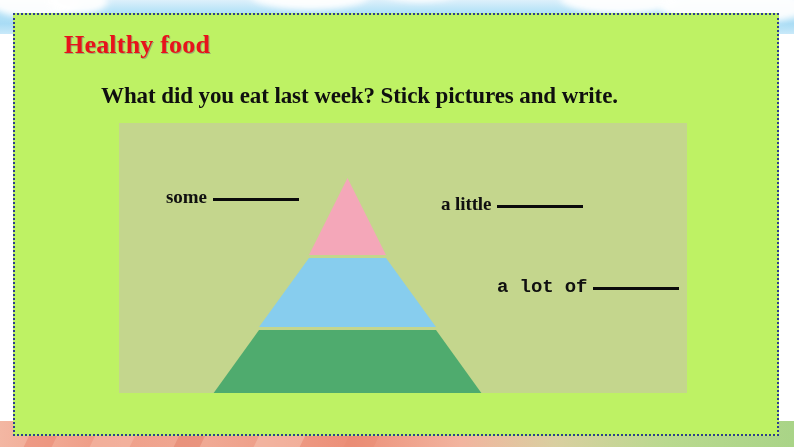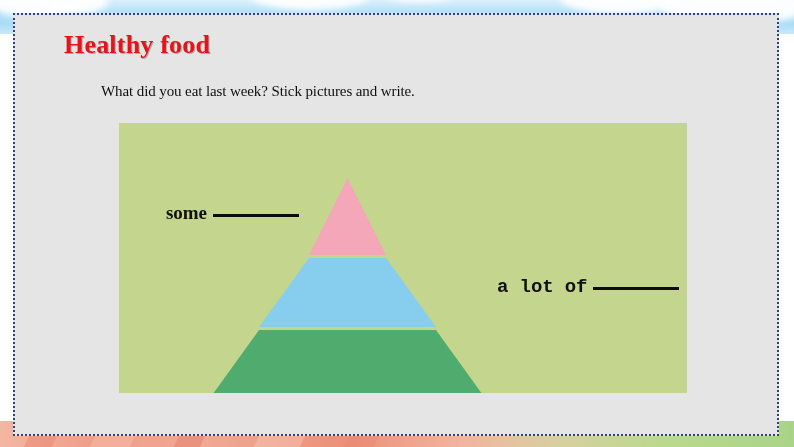--- a/index.html
+++ b/index.html
@@ -78,43 +78,43 @@
   .ga3 { left: 612px; width: 30px; border-color:#6a6a6a; }
 
   
   #content-frame {
     position: absolute;
     left: 13px;
     top: 13px;
     width: 766px;
     height: 423px;
     box-sizing: border-box;
-    background: #e5e5e5;
+    background: #bef264;
     border: 2px dotted #2d3f8f;
   }
 
   
   #page-title {
     position: absolute;
     left: 49px;
     top: 15px;
     font-size: 26px;
     font-weight: bold;
     color: #e8131a;
     letter-spacing: 0.2px;
     text-shadow: 1px 1px 0 rgba(120,120,120,0.55);
     white-space: nowrap;
   }
 
   #task-prompt {
     position: absolute;
     left: 86px;
     top: 68px;
-    font-size: 15px;
-    font-weight: normal;
+    font-size: 23px;
+    font-weight: bold;
     color: #0f0f0f;
     white-space: nowrap;
     letter-spacing: -0.1px;
   }
 
   
   #activity-panel {
     position: absolute;
     left: 104px;
     top: 108px;
@@ -142,21 +142,21 @@
     letter-spacing: -0.1px;
   }
   .blank-label .blank-line {
     display: inline-block;
     width: 86px;
     border-bottom: 3px solid #0b0b0b;
     margin-left: 6px;
     vertical-align: 2px;
     height: 11px;
   }
-  #label-some     { left: 47px;  top: 63px; margin-top: 16px; }
+  #label-some     { left: 47px;  top: 63px; }
   #label-a-little { left: 322px; top: 70px; }
   #label-a-lot-of { left: 378px; top: 153px; font-family: Liberation Mono, monospace; }
 </style>
 </head>
 <body>
 
 <div id="slide">
 
   <div class="sky-band">
     <div class="cloud c1"></div>
@@ -192,20 +192,23 @@
 
         <polygon points="140,204 190,135 267,135 317,204" fill="#87cdee"></polygon>
 
         <polygon points="190,132 228.5,55 267,132" fill="#f4a7b9"></polygon>
       </svg>
 
       <div class="blank-label" id="label-some">
         <span>some</span><span class="blank-line"></span>
       </div>
 
+      <div class="blank-label" id="label-a-little">
+        <span>a little</span><span class="blank-line"></span>
+      </div>
 
       <div class="blank-label" id="label-a-lot-of">
         <span>a lot of</span><span class="blank-line"></span>
       </div>
 
     </div>
   </div>
 </div>
 
 </body></html>

